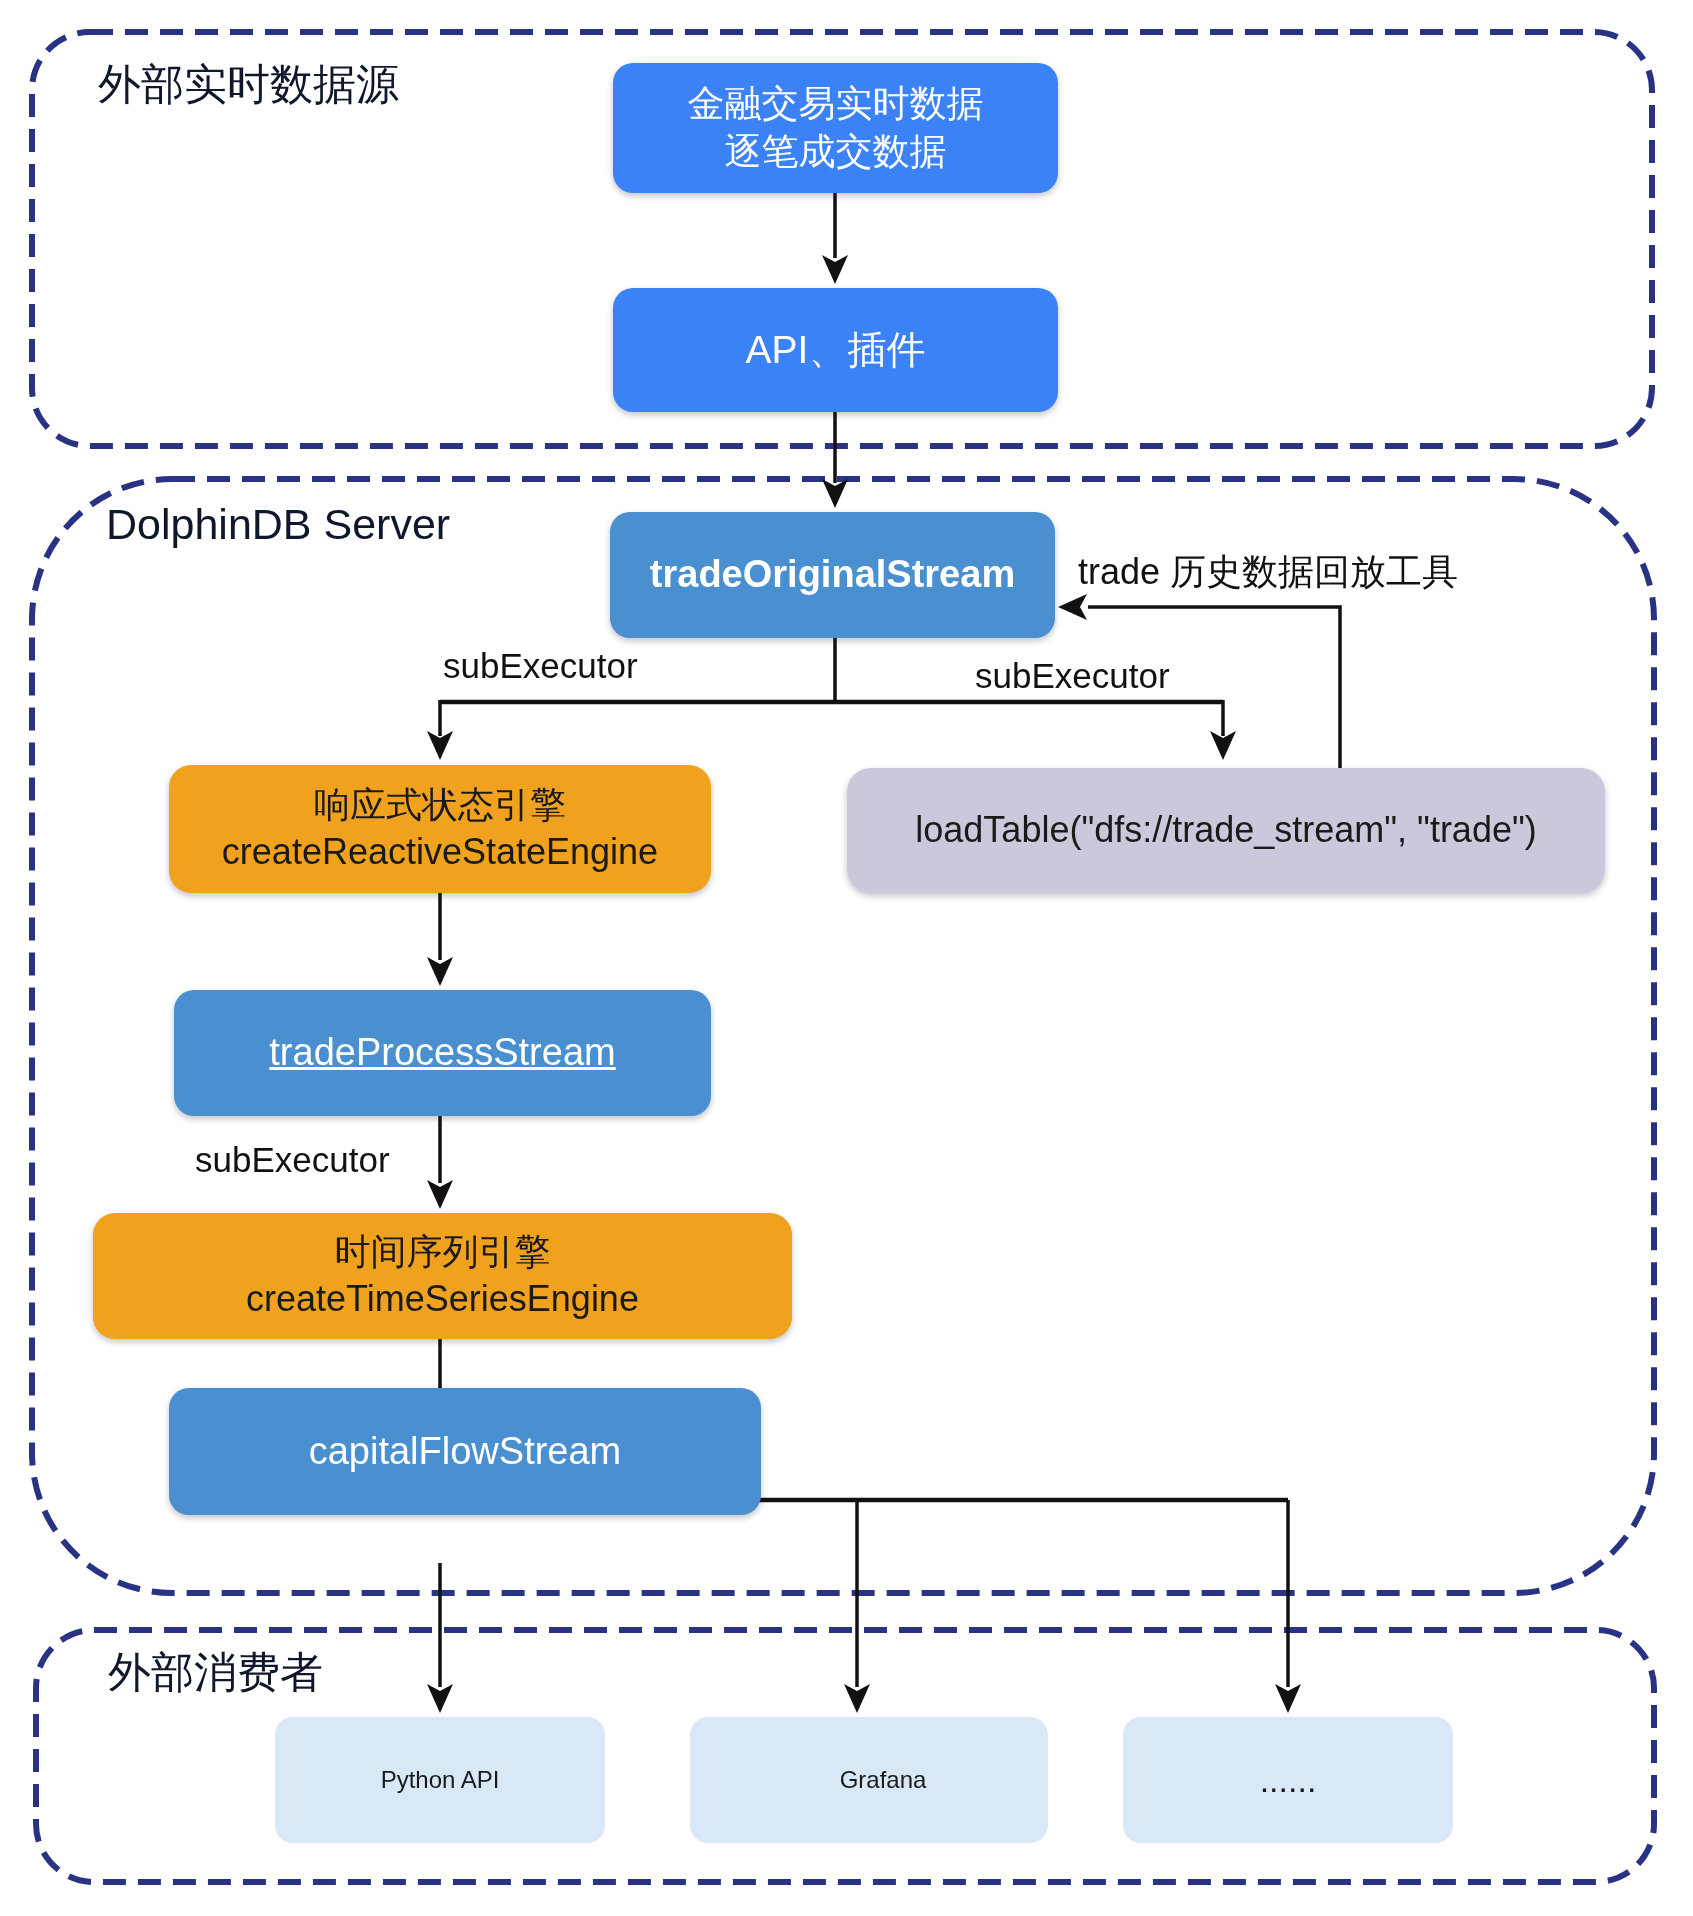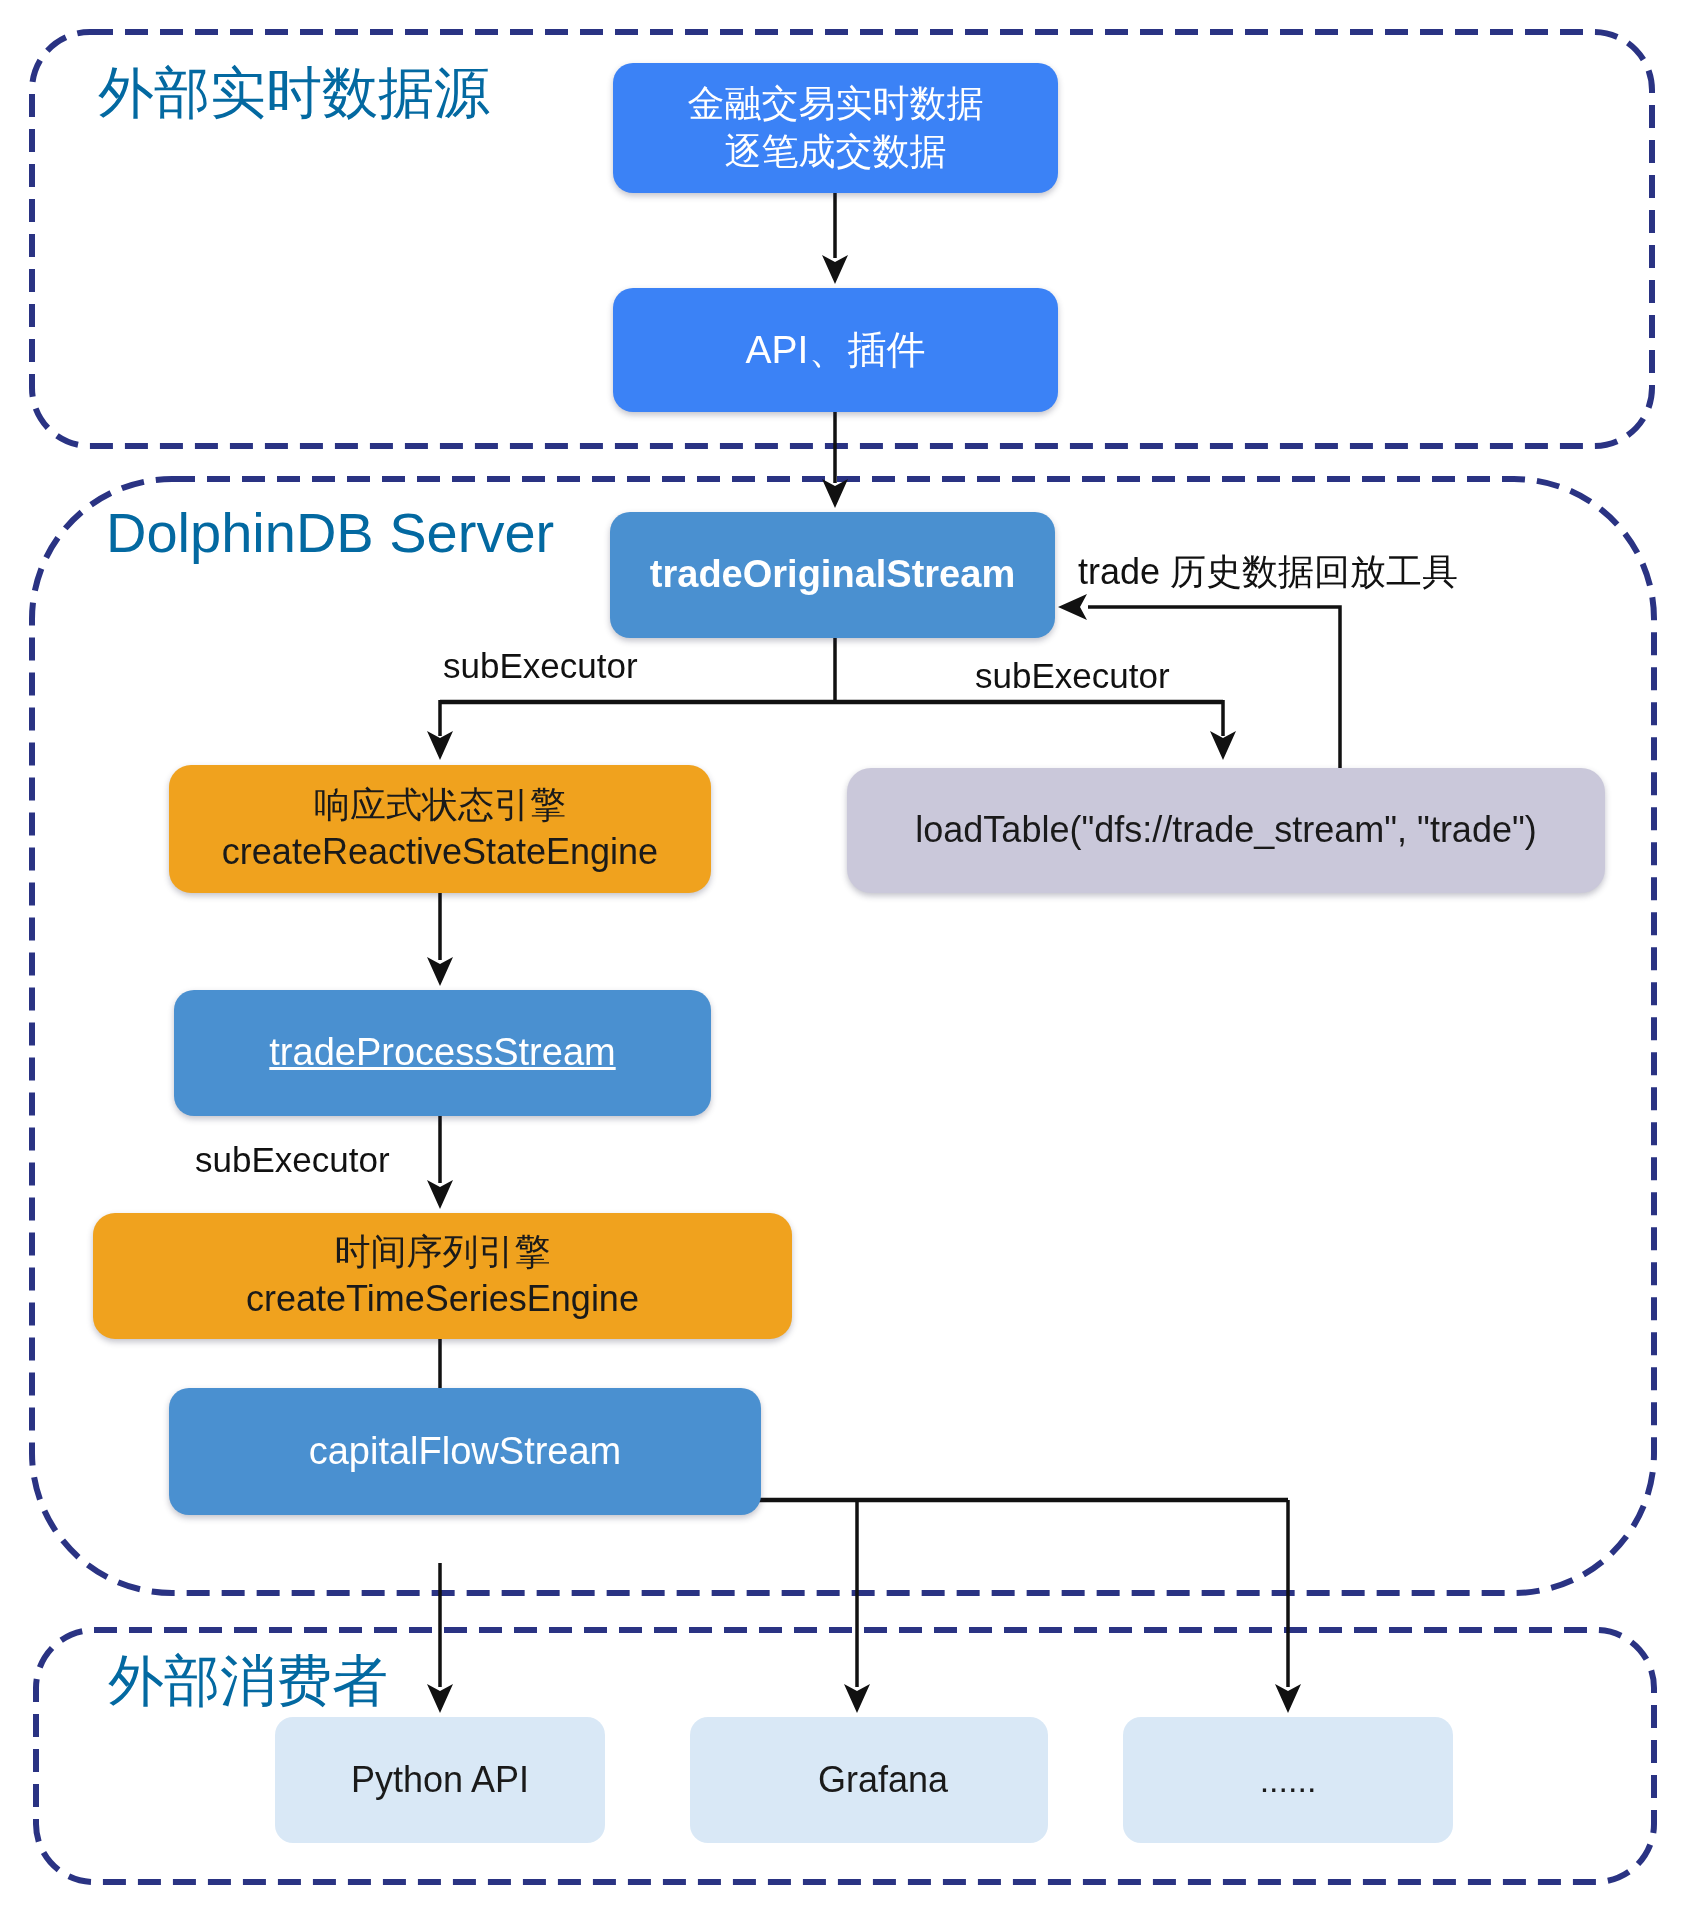--- a/index.html
+++ b/index.html
@@ -8,22 +8,22 @@
   .stage{position:absolute;left:0;top:0;width:1693px;height:1916px;}
   svg.wires{position:absolute;left:0;top:0;}
   .node{position:absolute;display:flex;flex-direction:column;align-items:center;
         justify-content:center;text-align:center;line-height:1.3;
         box-shadow:0 3px 6px rgba(40,40,70,.28);}
   .node .ln{display:block;white-space:nowrap;}
   .indigo{background:#3b82f6;color:#ffffff;border-radius:20px;font-size:37px;}
   .blue{background:#4a90d0;color:#ffffff;border-radius:20px;font-size:38px;}
   .orange{background:#f0a21e;color:#1a1a1a;border-radius:22px;font-size:36px;text-align:center;}
   .lavender{background:#cac8da;color:#1a1a1a;border-radius:24px;font-size:36px;}
-  .lightblue{background:#d9e8f6;color:#1a1a1a;border-radius:18px;font-size:36px;box-shadow:none;}
-  .sect-title{position:absolute;color:#0369a1;font-size:56px;font-weight:500;white-space:nowrap;}
+  .lightblue{background:#d9e8f6;color:#1a1a1a;border-radius:18px;font-size:24px;box-shadow:none;}
+  .sect-title{position:absolute;color:#0f172a;font-size:43px;font-weight:500;white-space:nowrap;}
   .edge-label{position:absolute;color:#111111;font-size:35px;white-space:nowrap;}
 </style>
 </head>
 <body>
 
 <div class="stage">
 
   <svg class="wires" width="1693" height="1916" viewBox="0 0 1693 1916">
 
     <rect x="32" y="32" width="1620" height="414" rx="58" fill="none" stroke="#2a3383" stroke-width="6" stroke-dasharray="23 12"></rect>

